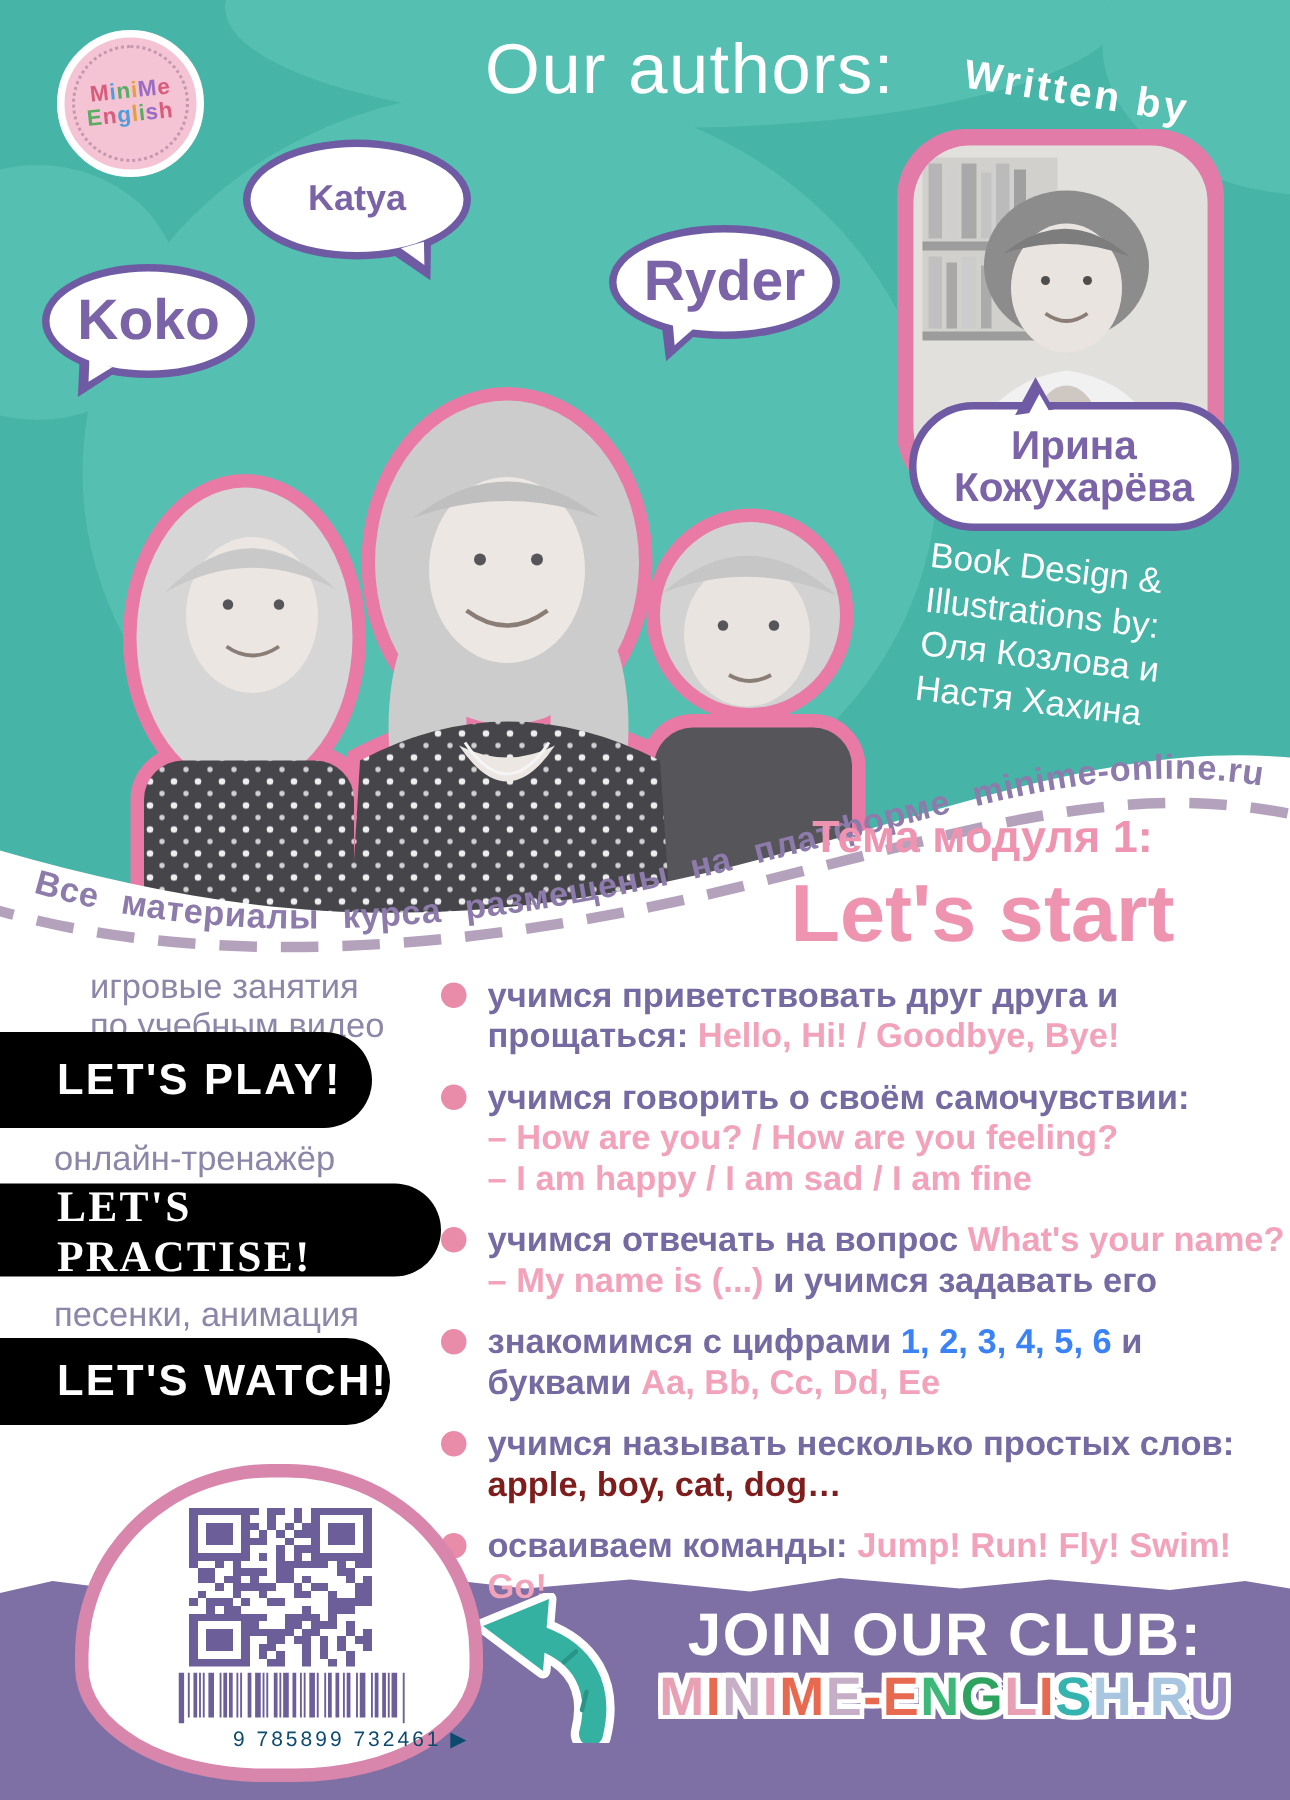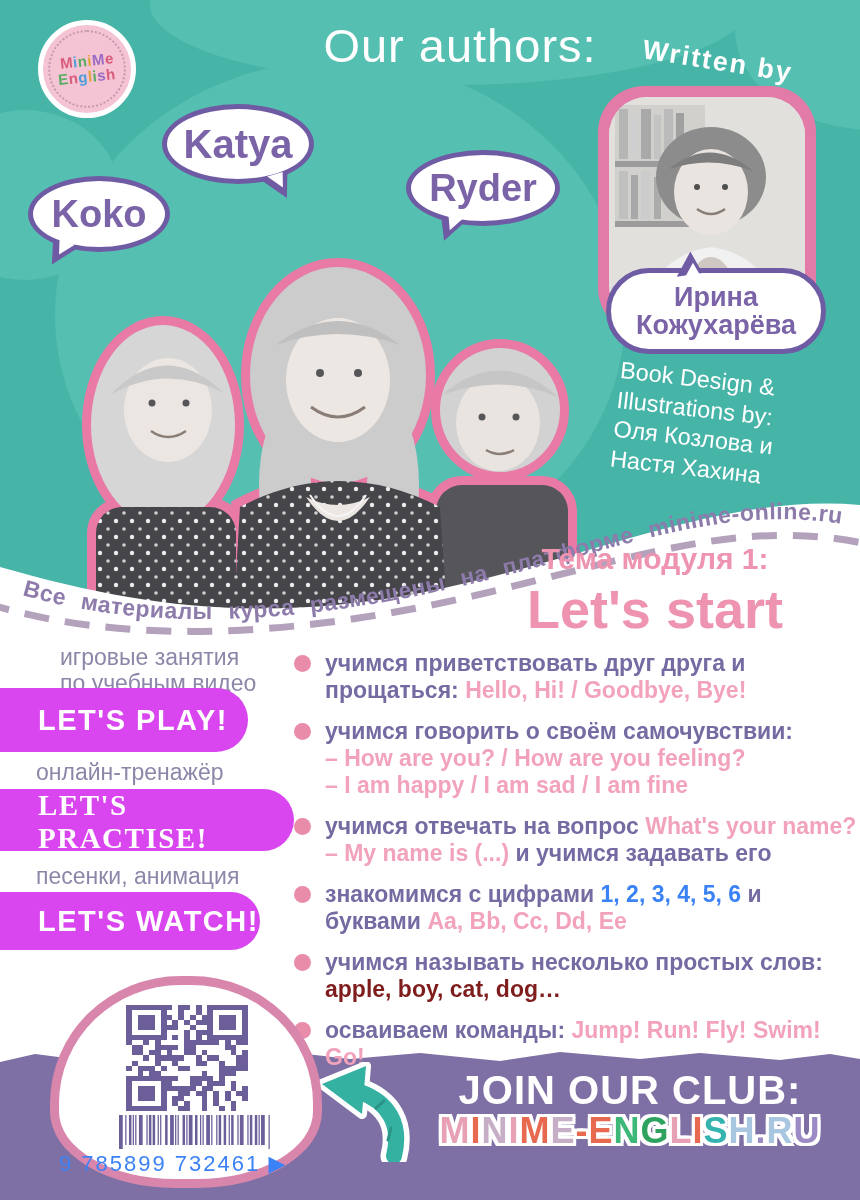--- a/index.html
+++ b/index.html
@@ -26,21 +26,21 @@
         letter-spacing:2px;transform:rotate(9deg);z-index:3;}
 
   
   .bubble{position:absolute;background:#fff;border:5px solid #6f5ba3;box-sizing:border-box;
         display:flex;align-items:center;justify-content:center;color:#7b63a8;font-weight:bold;z-index:3;
         border-radius:50%;}
   .bubble::before,.bubble::after{content:"";position:absolute;width:0;height:0;border-style:solid;}
   .bubble-koko{left:28px;top:176px;width:142px;height:76px;font-size:38px;}
   .bubble-koko::before{bottom:-20px;left:16px;border-width:22px 18px 0 6px;border-color:#6f5ba3 transparent transparent transparent;transform:rotate(18deg);}
   .bubble-koko::after{bottom:-9px;left:24px;border-width:14px 12px 0 4px;border-color:#fff transparent transparent transparent;transform:rotate(18deg);}
-  .bubble-katya{left:162px;top:104px;width:152px;height:80px;font-size:40px;justify-content:center;}
+  .bubble-katya{left:162px;top:93px;width:152px;height:80px;font-size:24px;justify-content:center;}
   .bubble-katya::before{bottom:-21px;right:18px;border-width:23px 7px 0 19px;border-color:#6f5ba3 transparent transparent transparent;transform:rotate(-16deg);}
   .bubble-katya::after{bottom:-10px;right:24px;border-width:15px 4px 0 12px;border-color:#fff transparent transparent transparent;transform:rotate(-16deg);}
   .bubble-ryder{left:406px;top:150px;width:154px;height:76px;font-size:38px;}
   .bubble-ryder::before{bottom:-21px;left:28px;border-width:23px 18px 0 7px;border-color:#6f5ba3 transparent transparent transparent;transform:rotate(10deg);}
   .bubble-ryder::after{bottom:-10px;left:36px;border-width:15px 12px 0 4px;border-color:#fff transparent transparent transparent;transform:rotate(10deg);}
 
   
   .family-svg{position:absolute;left:48px;top:245px;z-index:2;}
 
   
@@ -61,21 +61,21 @@
 
   
   .module-block{position:absolute;left:495px;top:542px;width:320px;text-align:center;color:#ee93b0;z-index:6;}
   .module-kicker{font-size:30px;font-weight:bold;}
   .module-title{font-size:54px;font-weight:bold;margin-top:2px;}
 
   .caption{position:absolute;color:#8d86a8;font-size:23px;line-height:26px;z-index:6;}
   .cap1{left:36px;top:644px;margin-left:24px;}
   .cap2{left:36px;top:759px;}
   .cap3{left:36px;top:863px;}
-  .pill-button{position:absolute;left:0;background:#d946ef;border:none;color:#fff;font-family:"Liberation Sans",sans-serif;
+  .pill-button{position:absolute;left:0;background:#000000;border:none;color:#fff;font-family:"Liberation Sans",sans-serif;
         font-weight:bold;font-size:29px;letter-spacing:1.5px;text-align:left;padding:0 0 0 38px;
         border-radius:0 34px 34px 0;z-index:6;cursor:pointer;}
   .btn1{top:688px;width:248px;height:64px;}
   .btn2{top:789px;width:294px;height:62px;font-family:Liberation Serif, serif;}
   .btn3{top:892px;width:260px;height:58px;}
 
   .topics{position:absolute;left:294px;top:650px;width:566px;margin:0;padding:0;list-style:none;z-index:6;}
   .topic{display:flex;margin:0 0 14px 0;}
   .topic-dot{flex:0 0 17px;width:17px;height:17px;border-radius:50%;background:#e88ca9;margin:5px 14px 0 0;}
   .topic-text{width:535px;font-size:23px;font-weight:bold;line-height:27px;}
@@ -90,22 +90,22 @@
   .site-url{position:absolute;left:412px;top:1110px;width:436px;text-align:center;
         font-size:36px;font-weight:bold;letter-spacing:1px;z-index:7;cursor:pointer;
         text-shadow:-3px -3px 0 #fff,3px -3px 0 #fff,-3px 3px 0 #fff,3px 3px 0 #fff,0 -3px 0 #fff,0 3px 0 #fff,-3px 0 0 #fff,3px 0 0 #fff;}
 
   
   .qr-blob{position:absolute;left:50px;top:976px;width:272px;height:212px;background:#fff;
         border:9px solid #d886ac;box-sizing:border-box;z-index:8;
         border-radius:48% 48% 46% 46% / 60% 60% 36% 36%;}
   .qr-code{position:absolute;left:67px;top:20px;}
   .barcode{position:absolute;left:60px;top:130px;}
-  .barcode-digits{position:absolute;left:0;top:166px;width:100%;text-align:left;color:#3b82f6;
-        font-size:22px;letter-spacing:2px;font-family:"Liberation Sans",sans-serif;}
+  .barcode-digits{position:absolute;left:0;top:166px;width:100%;text-align:right;color:#0c4a6e;
+        font-size:14px;letter-spacing:2px;font-family:"Liberation Sans",sans-serif;}
 </style>
 </head>
 <body>
 
 <div class="page">
 
   <div class="top-section">
     <div class="cloud c1"></div>
     <div class="cloud c2"></div>
     <div class="cloud c3"></div>

